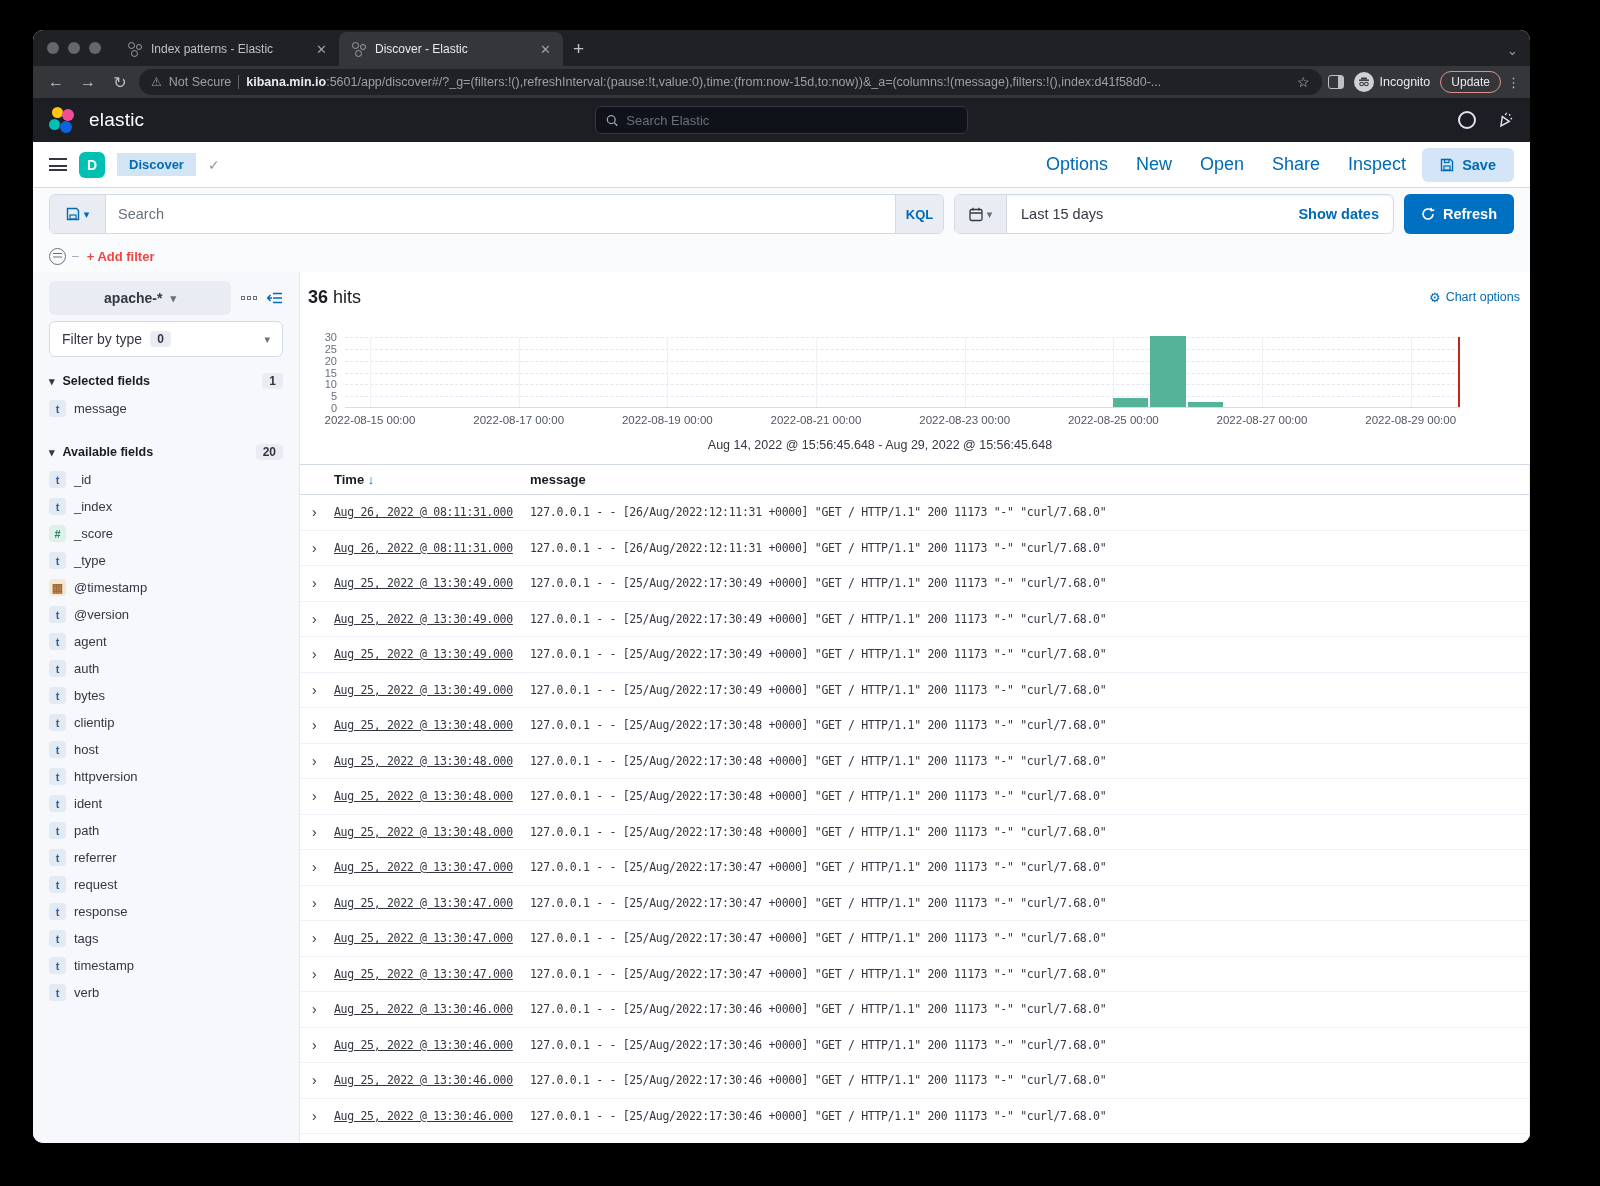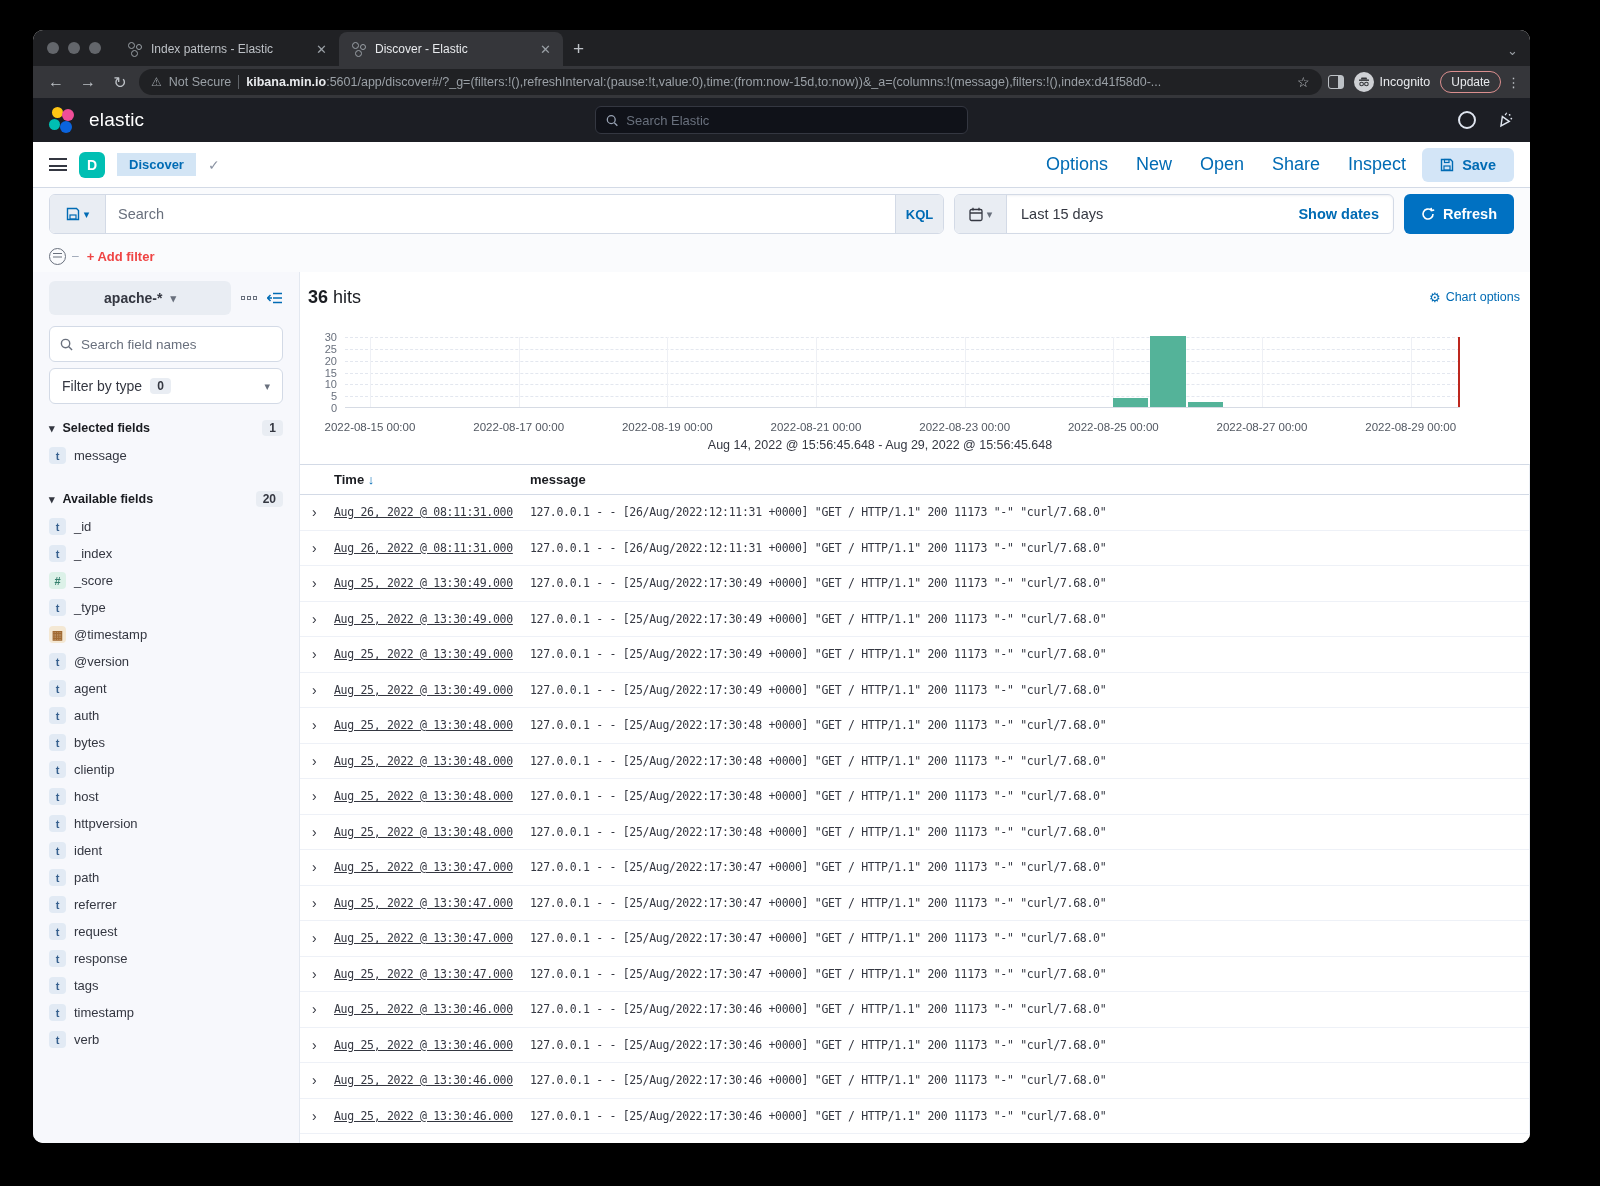--- a/index.html
+++ b/index.html
@@ -115,21 +115,21 @@
   .hits-count { font-size:18px; font-weight:bold; color:#1a1c21; }
   .hits-label { font-size:18px; color:#1a1c21; margin-left:5px; }
   .chartoptions { margin-left:auto; color:#006bb4; font-size:12.5px; display:flex; align-items:center; gap:5px; }
   .gear { font-size:13px; }
 
   .chart-wrap { padding-top:27px; }
   .plot { position:relative; margin-left:45px; width:1115px; height:71px; border-bottom:1px solid #d6dbe4; }
   .grid-h { position:absolute; left:0; width:100%; border-top:1px dashed #e3e7ef; }
   .grid-v { position:absolute; top:0; height:100%; width:1px; background:#eef0f5; }
   .ytick { position:absolute; left:-8px; transform:translateX(-100%); font-size:11px; color:#69707d; line-height:12px; }
-  .xtick { position:absolute; top:84px; transform:translateX(-50%); font-size:11.5px; color:#515761; white-space:nowrap; }
+  .xtick { position:absolute; top:77px; transform:translateX(-50%); font-size:11.5px; color:#515761; white-space:nowrap; }
   .bar { position:absolute; bottom:0; }
   .now-marker { position:absolute; top:0; bottom:0; width:2px; }
   .chart-caption { margin-top:30px; width:1160px; text-align:center; font-size:12.5px; color:#343741; }
 
   .dtable { margin-top:12px; border-top:1px solid #d3dae6; border-right:1px solid #e9edf3; }
   .thead { height:30px; display:flex; align-items:center; border-bottom:1px solid #d3dae6; padding-left:12px; }
   .th-expand { width:22px; }
   .th-time { width:196px; font-size:13px; font-weight:bold; color:#1a1c21; }
   .th-time .sort { color:#006bb4; font-weight:normal; }
   .th-msg { font-size:13px; font-weight:bold; color:#1a1c21; }
@@ -312,27 +312,20 @@
           <span class="collapse-ic">
             <svg width="16" height="12" viewBox="0 0 16 12">
                 <line x1="6" y1="1.5" x2="15" y2="1.5" stroke="#006bb4" stroke-width="1.5"></line>
                 <line x1="6" y1="6" x2="15" y2="6" stroke="#006bb4" stroke-width="1.5"></line>
                 <line x1="6" y1="10.5" x2="15" y2="10.5" stroke="#006bb4" stroke-width="1.5"></line>
                 <path d="M5 6 L0.5 6 M3.5 3 L0.5 6 L3.5 9" fill="none" stroke="#006bb4" stroke-width="1.5"></path>
               </svg>
           </span>
         </div>
 
-        <div class="fieldsearch">
-          <svg width="13" height="13" viewBox="0 0 14 14">
-              <circle cx="6" cy="6" r="4.5" fill="none" stroke="#69707d" stroke-width="1.5"></circle>
-              <line x1="9.5" y1="9.5" x2="13" y2="13" stroke="#69707d" stroke-width="1.5"></line>
-            </svg>
-          <input placeholder="Search field names" style="">
-        </div>
 
         <div class="typefilter">
           <span>Filter by type</span>
           <span class="badge">0</span>
           <span class="chev">▾</span>
         </div>
 
         <div class="sect-head">
           <span class="chev">▾</span>
           <span>Selected fields</span>

